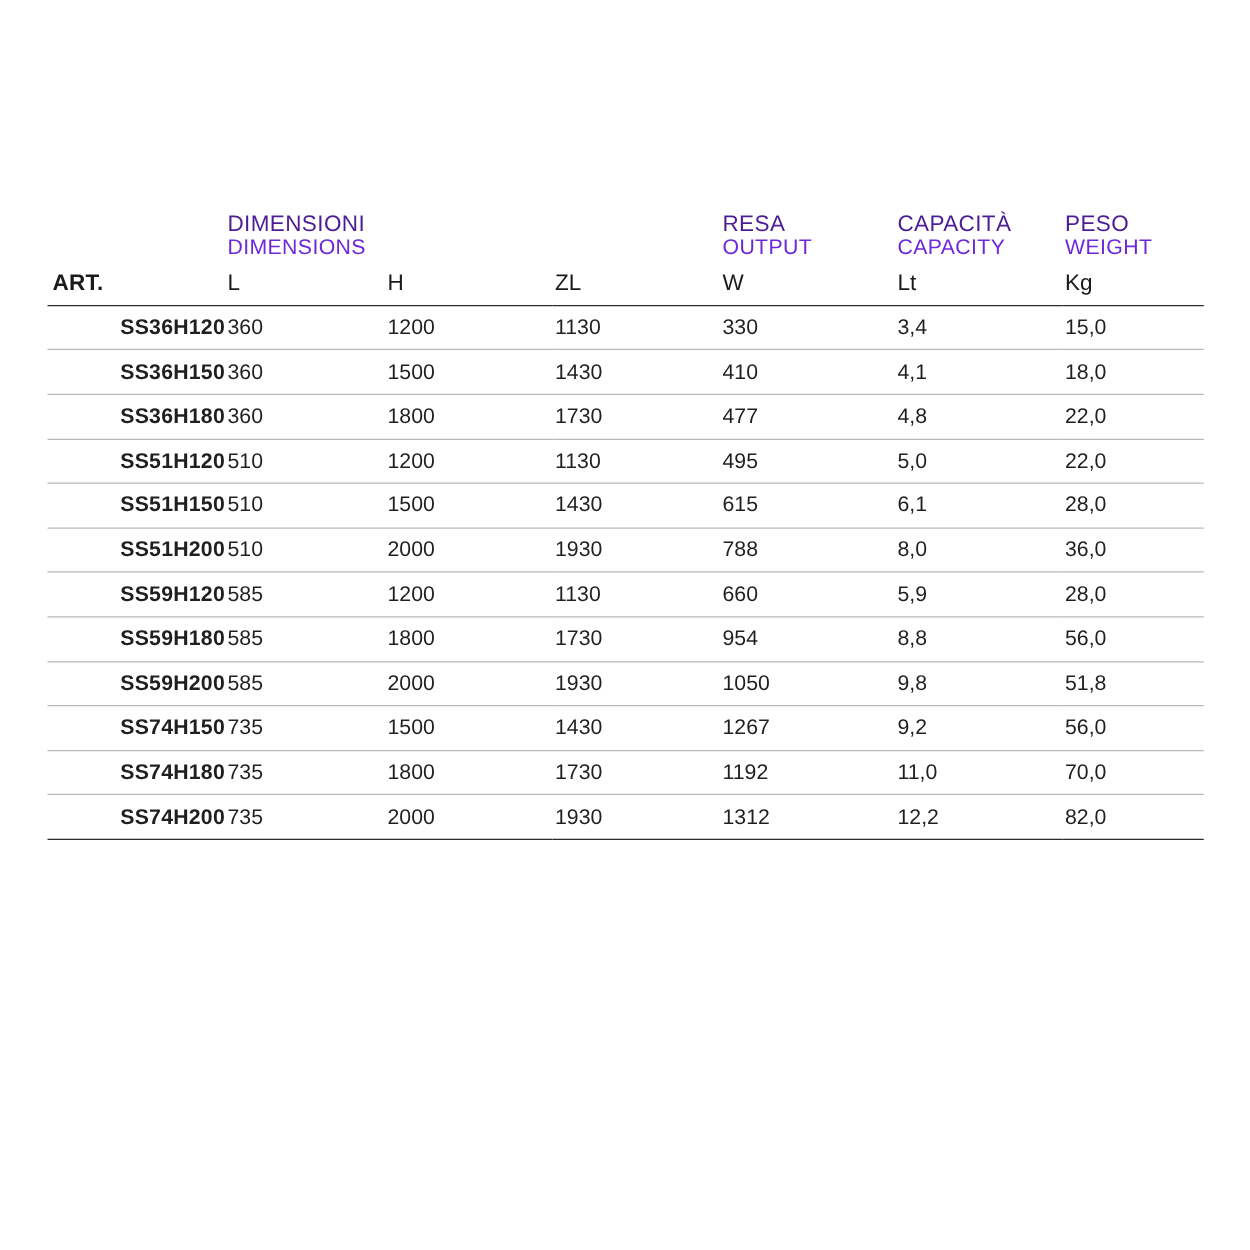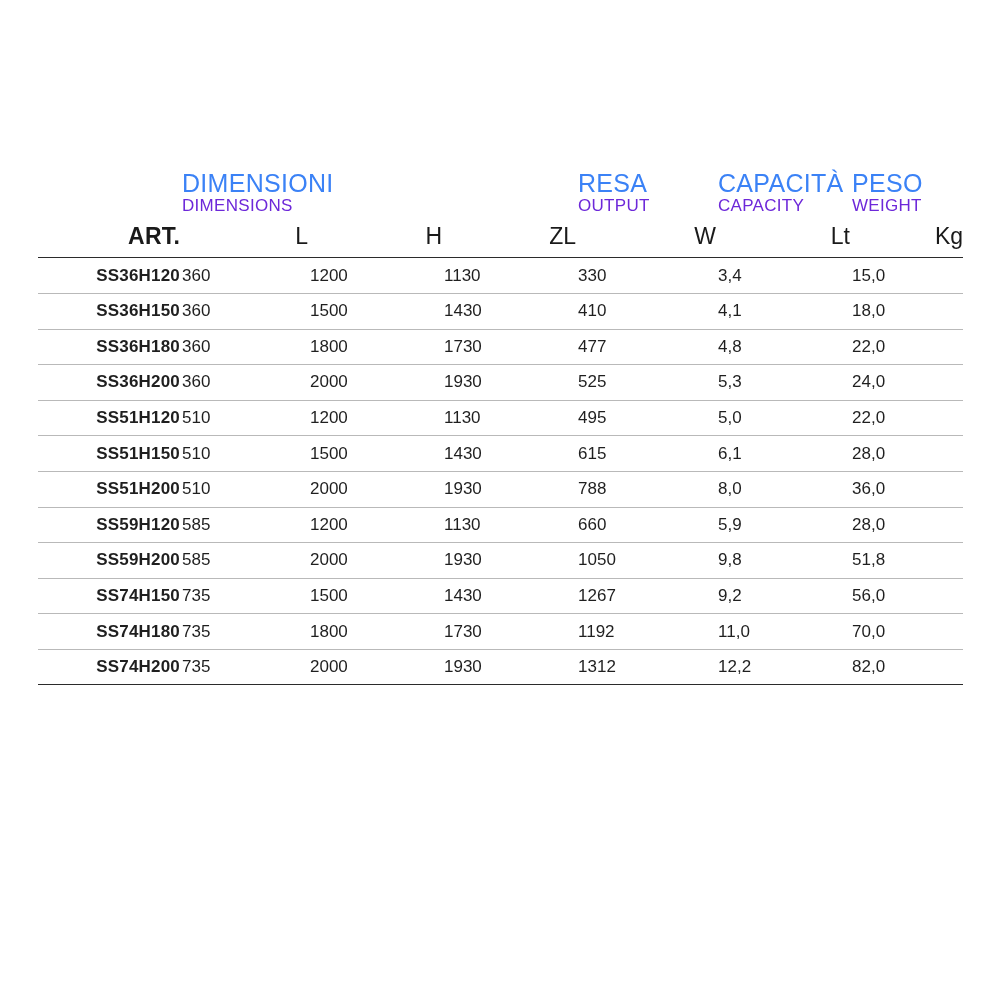--- a/index.html
+++ b/index.html
@@ -40,39 +40,38 @@
   tr.group-row td {
     border: none;
     padding: 0 0 6px 0;
     vertical-align: bottom;
   }
   .grp {
     line-height: 1.08;
     padding-left: 2px;
   }
   .grp .it {
-    font-size: 25px;
+    font-size: 18px;
     letter-spacing: 0.3px;
-    color: #3b82f6;
+    color: #4c1d95;
     white-space: nowrap;
   }
   .grp .en {
     font-size: 17px;
     letter-spacing: 0.3px;
     color: #6d28d9;
     white-space: nowrap;
   }
 
   
   tr.colhead-row td {
     border-bottom: 1.6px solid #2b2b2b;
     padding: 2px 0 7px 0;
-    font-size: 23px;
+    font-size: 18px;
     vertical-align: bottom;
-    text-align: right;
   }
   tr.colhead-row td .cell-in {
     padding-left: 2px;
   }
   tr.colhead-row td.art .cell-in {
     padding-left: 4px;
     font-weight: 600;
     letter-spacing: 0.2px;
   }
 
@@ -229,131 +228,131 @@
           </td>
         <td>
             <div class="cell-in">4,8</div>
           </td>
         <td>
             <div class="cell-in">22,0</div>
           </td>
       </tr>
       <tr class="data-row">
         <td class="art">
-            <div class="cell-in">SS36H200</div>
-          </td>
-        <td>
-            <div class="cell-in">360</div>
+            <div class="cell-in">SS51H120</div>
+          </td>
+        <td>
+            <div class="cell-in">510</div>
+          </td>
+        <td>
+            <div class="cell-in">1200</div>
+          </td>
+        <td>
+            <div class="cell-in">1130</div>
+          </td>
+        <td>
+            <div class="cell-in">495</div>
+          </td>
+        <td>
+            <div class="cell-in">5,0</div>
+          </td>
+        <td>
+            <div class="cell-in">22,0</div>
+          </td>
+      </tr>
+      <tr class="data-row">
+        <td class="art">
+            <div class="cell-in">SS51H150</div>
+          </td>
+        <td>
+            <div class="cell-in">510</div>
+          </td>
+        <td>
+            <div class="cell-in">1500</div>
+          </td>
+        <td>
+            <div class="cell-in">1430</div>
+          </td>
+        <td>
+            <div class="cell-in">615</div>
+          </td>
+        <td>
+            <div class="cell-in">6,1</div>
+          </td>
+        <td>
+            <div class="cell-in">28,0</div>
+          </td>
+      </tr>
+      <tr class="data-row">
+        <td class="art">
+            <div class="cell-in">SS51H200</div>
+          </td>
+        <td>
+            <div class="cell-in">510</div>
           </td>
         <td>
             <div class="cell-in">2000</div>
           </td>
         <td>
             <div class="cell-in">1930</div>
           </td>
         <td>
-            <div class="cell-in">525</div>
-          </td>
-        <td>
-            <div class="cell-in">5,3</div>
-          </td>
-        <td>
-            <div class="cell-in">24,0</div>
-          </td>
-      </tr>
-      <tr class="data-row">
-        <td class="art">
-            <div class="cell-in">SS51H120</div>
-          </td>
-        <td>
-            <div class="cell-in">510</div>
+            <div class="cell-in">788</div>
+          </td>
+        <td>
+            <div class="cell-in">8,0</div>
+          </td>
+        <td>
+            <div class="cell-in">36,0</div>
+          </td>
+      </tr>
+      <tr class="data-row">
+        <td class="art">
+            <div class="cell-in">SS59H120</div>
+          </td>
+        <td>
+            <div class="cell-in">585</div>
           </td>
         <td>
             <div class="cell-in">1200</div>
           </td>
         <td>
             <div class="cell-in">1130</div>
           </td>
         <td>
-            <div class="cell-in">495</div>
-          </td>
-        <td>
-            <div class="cell-in">5,0</div>
-          </td>
-        <td>
-            <div class="cell-in">22,0</div>
-          </td>
-      </tr>
-      <tr class="data-row">
-        <td class="art">
-            <div class="cell-in">SS51H150</div>
-          </td>
-        <td>
-            <div class="cell-in">510</div>
-          </td>
-        <td>
-            <div class="cell-in">1500</div>
-          </td>
-        <td>
-            <div class="cell-in">1430</div>
-          </td>
-        <td>
-            <div class="cell-in">615</div>
-          </td>
-        <td>
-            <div class="cell-in">6,1</div>
+            <div class="cell-in">660</div>
+          </td>
+        <td>
+            <div class="cell-in">5,9</div>
           </td>
         <td>
             <div class="cell-in">28,0</div>
           </td>
       </tr>
       <tr class="data-row">
         <td class="art">
-            <div class="cell-in">SS51H200</div>
-          </td>
-        <td>
-            <div class="cell-in">510</div>
-          </td>
-        <td>
-            <div class="cell-in">2000</div>
-          </td>
-        <td>
-            <div class="cell-in">1930</div>
-          </td>
-        <td>
-            <div class="cell-in">788</div>
-          </td>
-        <td>
-            <div class="cell-in">8,0</div>
-          </td>
-        <td>
-            <div class="cell-in">36,0</div>
-          </td>
-      </tr>
-      <tr class="data-row">
-        <td class="art">
-            <div class="cell-in">SS59H120</div>
+            <div class="cell-in">SS59H180</div>
           </td>
         <td>
             <div class="cell-in">585</div>
           </td>
         <td>
-            <div class="cell-in">1200</div>
-          </td>
-        <td>
-            <div class="cell-in">1130</div>
-          </td>
-        <td>
-            <div class="cell-in">660</div>
-          </td>
-        <td>
-            <div class="cell-in">5,9</div>
-          </td>
-        <td>
-            <div class="cell-in">28,0</div>
+            <div class="cell-in">1800</div>
+          </td>
+        <td>
+            <div class="cell-in">1730</div>
+          </td>
+        <td>
+            <div class="cell-in">954</div>
+          </td>
+        <td>
+            <div class="cell-in">8,8</div>
+          </td>
+        <td>
+            <div class="cell-in">56,0</div>
           </td>
       </tr>
       <tr class="data-row">
         <td class="art">
             <div class="cell-in">SS59H200</div>
           </td>
         <td>
             <div class="cell-in">585</div>
           </td>
         <td>

